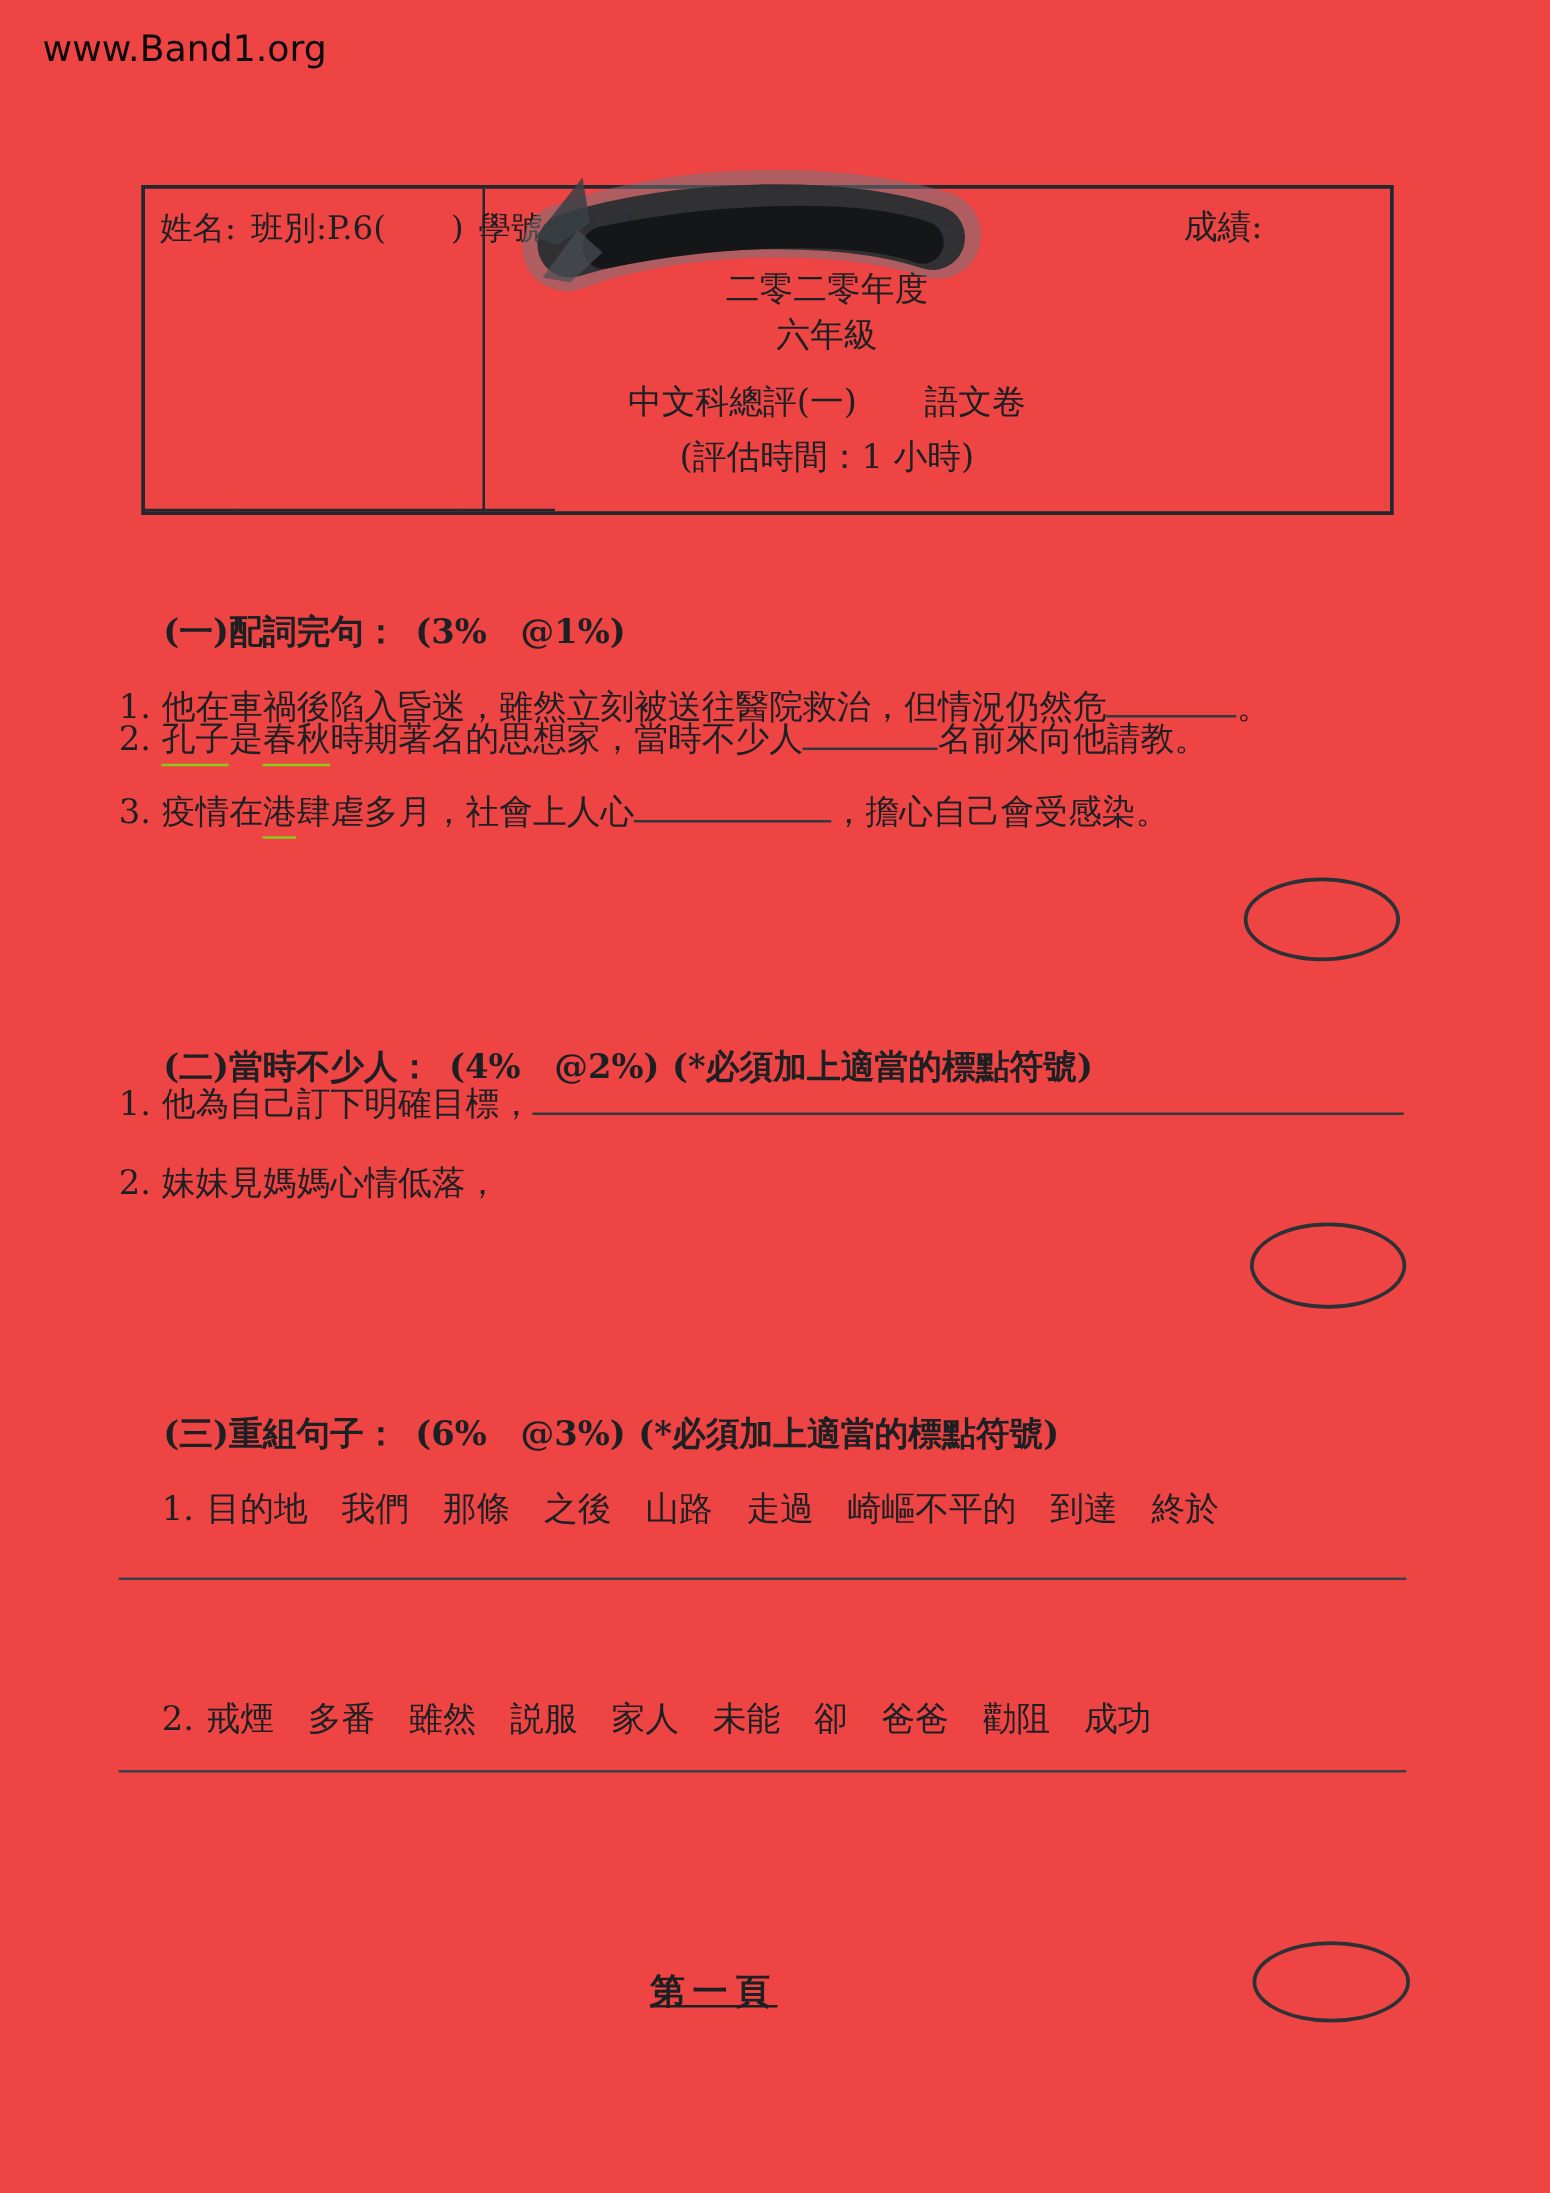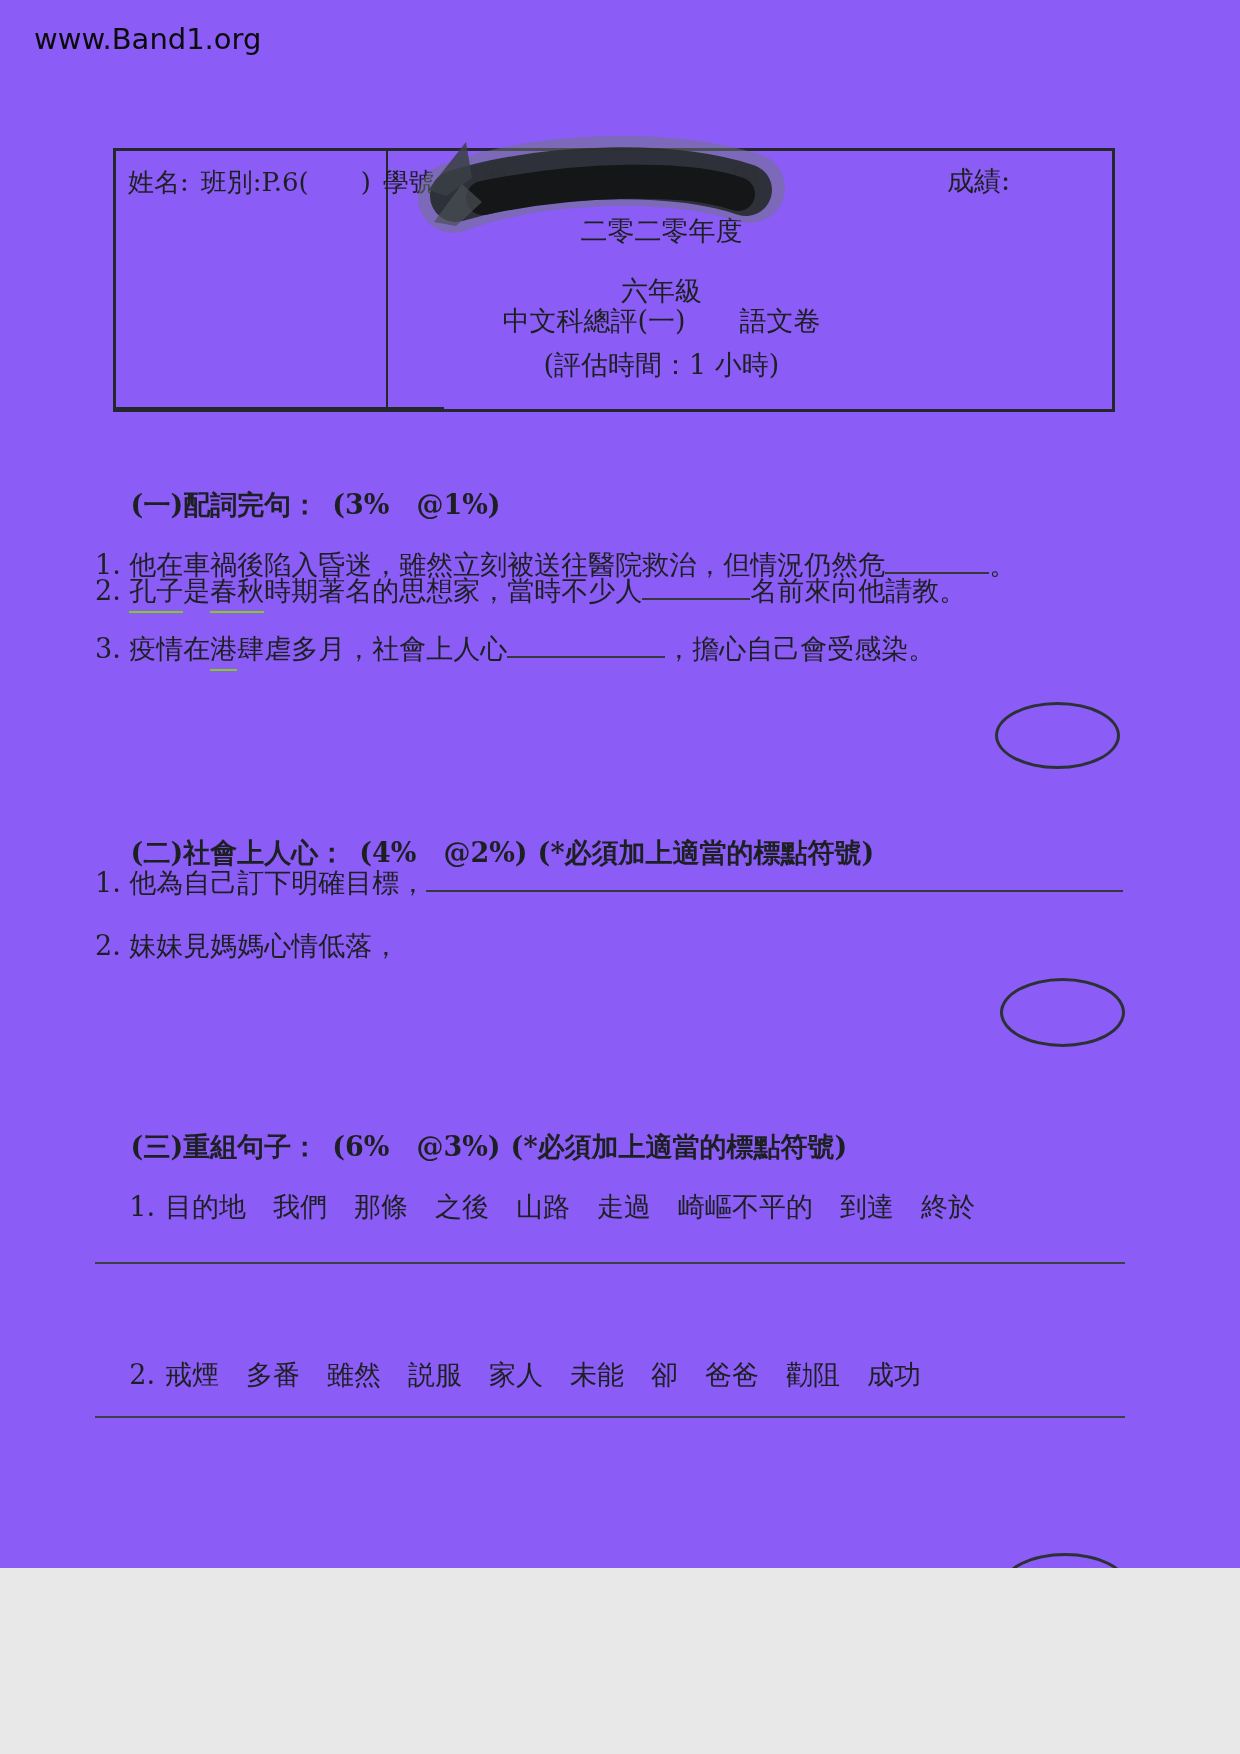--- a/index.html
+++ b/index.html
@@ -1,37 +1,37 @@
 <!DOCTYPE html>
 <html><head>
 <meta charset="utf-8">
 <style>
   html,body{margin:0;padding:0;background:#e8e8e8;}
   .page{
-    position:relative;width:1240px;height:1568px;background:#8b5cf6;
+    position:relative;width:1240px;height:1754px;background:#ef4444;
     font-family:"DejaVu Serif","Liberation Serif",serif;color:#1d2023;
     overflow:hidden;margin:0 auto;
   }
   .watermark{
     position:absolute;left:34px;top:22px;
     font-family:"DejaVu Sans","Liberation Sans",sans-serif;
     font-size:29px;color:#0b0b0b;
   }
   
   .htable{
     position:absolute;left:113px;top:148px;width:1002px;height:264px;
     border:3px solid #24282c;display:flex;box-sizing:border-box;
   }
   .hcol-left{width:272px;border-right:2.5px solid #24282c;display:flex;flex-direction:row;box-sizing:border-box;}
   .hcell{flex:1;border-bottom:2px solid #24282c;padding:14px 0 0 12px;font-size:26px;white-space:pre;box-sizing:border-box;}
   .hcell:last-child{border-bottom:none;}
   .hcol-center{width:547px;position:relative;box-sizing:border-box;}
   .hline{position:absolute;left:0;width:100%;text-align:center;font-size:27px;white-space:pre;}
   .hline-1{top:62px;}
-  .hline-2{top:122px;text-align:center;}
+  .hline-2{top:99px;text-align:center;}
   .hline-3{top:152px;}
   .hline-4{top:196px;}
   .hcol-right{flex:1;padding:12px 0 0 12px;font-size:27px;box-sizing:border-box;}
   .redacted-char{position:absolute;left:730px;top:160px;font-size:30px;color:#2a2d30;z-index:1;}
   .redaction-svg{position:absolute;left:398px;top:126px;z-index:2;}
   
   .section-heading{
     position:absolute;left:93px;font-size:27px;font-weight:bold;white-space:pre;
   }
   .section-heading .marks{margin-left:14px;}
@@ -105,21 +105,21 @@
   <div class="qrow" style="top:630px;">
       <span>3. 疫情在</span>
       <span class="u">港</span>
       <span>肆虐多月，社會上人心</span>
       <span class="blank" style="width: 158px;"></span>
       <span>，擔心自己會受感染。</span>
     </div>
   <div class="oval" style="left:995px;top:702px;width:125px;height:67px;"></div>
 
   <div class="section-heading" style="top:804px;">
-    <span>(二)社會上人心：</span><span class="marks">(4%　@2%)</span><span class="note">(*必須加上適當的標點符號)</span>
+    <span>(二)當時不少人：</span><span class="marks">(4%　@2%)</span><span class="note">(*必須加上適當的標點符號)</span>
   </div>
   <div class="qrow" style="top:864px;">
       <span>1. 他為自己訂下明確目標，</span>
       <span class="fill"></span>
     </div>
   <div class="qrow" style="top:928px;flex-direction:column;">
       <span>2. 妹妹見媽媽心情低落，</span>
       <span class="fill"></span>
     </div>
   <div class="oval" style="left:1000px;top:978px;width:125px;height:69px;"></div>

